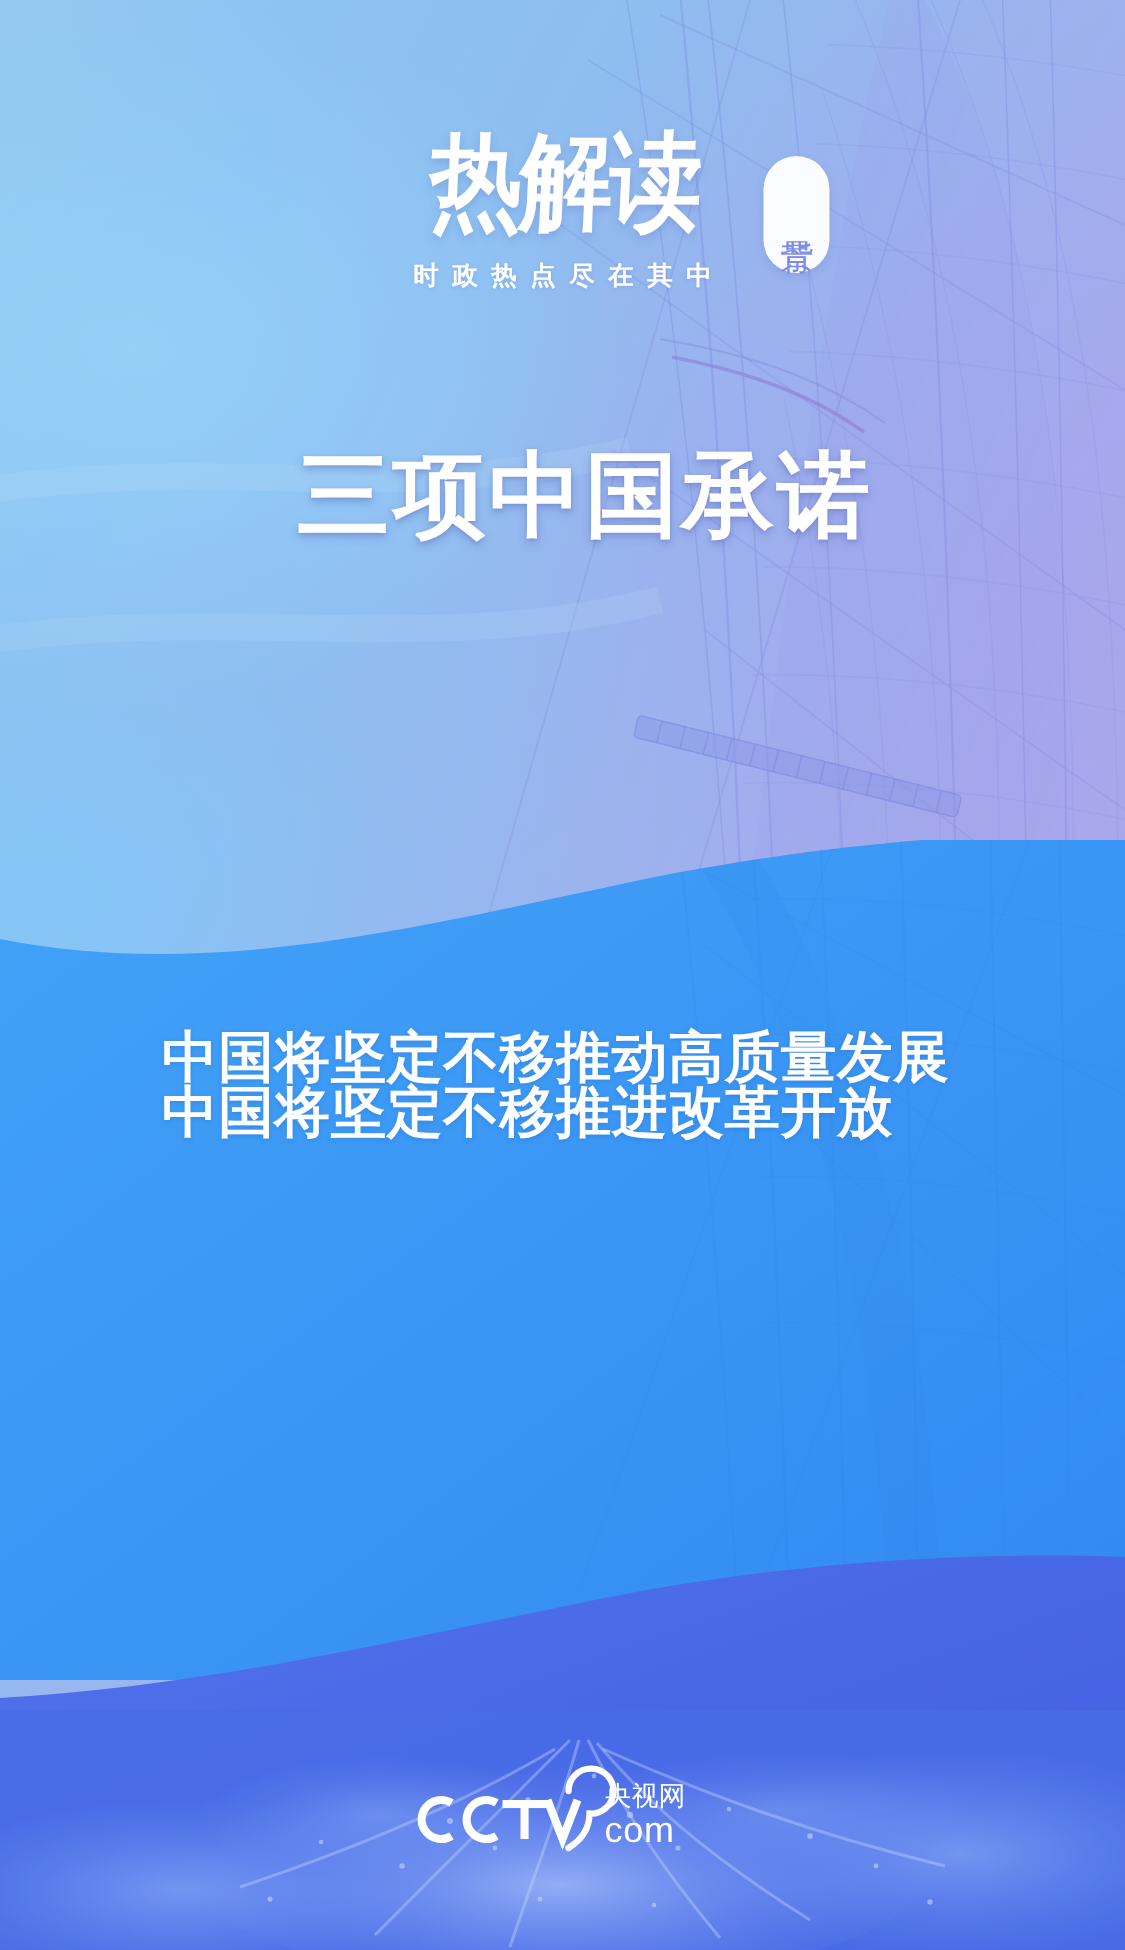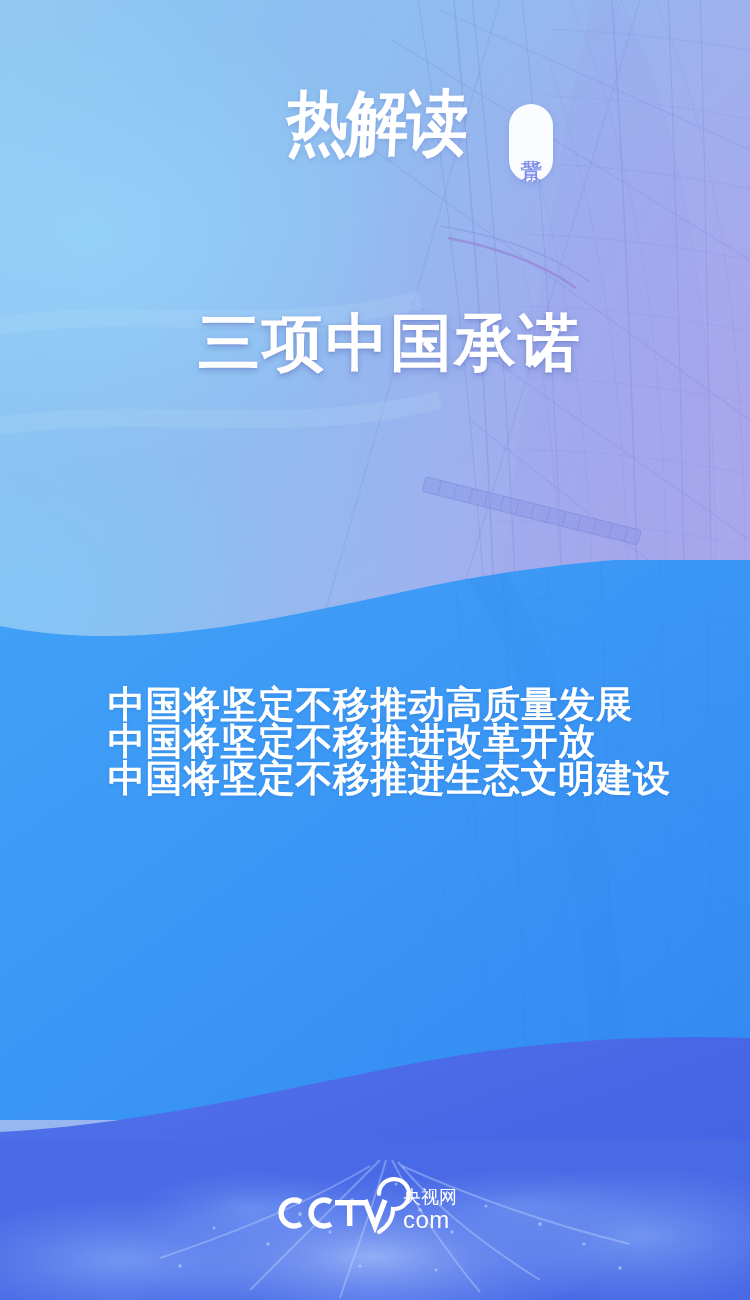--- a/index.html
+++ b/index.html
@@ -139,21 +139,21 @@
     color: #ffffff;
     letter-spacing: 9px;
     text-indent: 9px;
     text-shadow: 0 1px 3px rgba(80,100,180,0.2);
   }
 
   
   .headline {
     position: absolute;
     left: 0;
-    top: 312px;
+    top: 300px;
     width: 750px;
   }
   .headline-line {
     font-family: "Liberation Serif", "DejaVu Serif", serif;
     font-weight: 700;
     font-size: 62px;
     line-height: 1.0;
     color: #ffffff;
     white-space: nowrap;
     text-shadow:
@@ -384,30 +384,30 @@
     </g>
   </svg>
 
   <div class="header">
     <div class="logo-row">
       <span class="logo-main">热解读</span>
       <span class="badge">
         <span class="badge-text">背景</span>
       </span>
     </div>
+    <div class="logo-sub">时政热点尽在其中</div>
   </div>
 
   <div class="headline">
     <div class="headline-line l1">三项中国承诺</div>
   </div>
 
   <div class="points">
     <div class="point">中国将坚定不移推动高质量发展</div>
     <div class="point">中国将坚定不移推进改革开放</div>
-    <div class="point">中国将坚定不移推进生态文明建设</div>
   </div>
 
   <div class="cctv">
     <svg class="cctv-svg" width="200" height="64" viewBox="0 0 200 64">
       <g fill="none" stroke="#ffffff" stroke-width="5.4" stroke-linecap="butt">
 
         <path d="M26 26 A13 13 0 1 0 26 48"></path>
 
         <path d="M56 26 A13 13 0 1 0 56 48"></path>
       </g>

